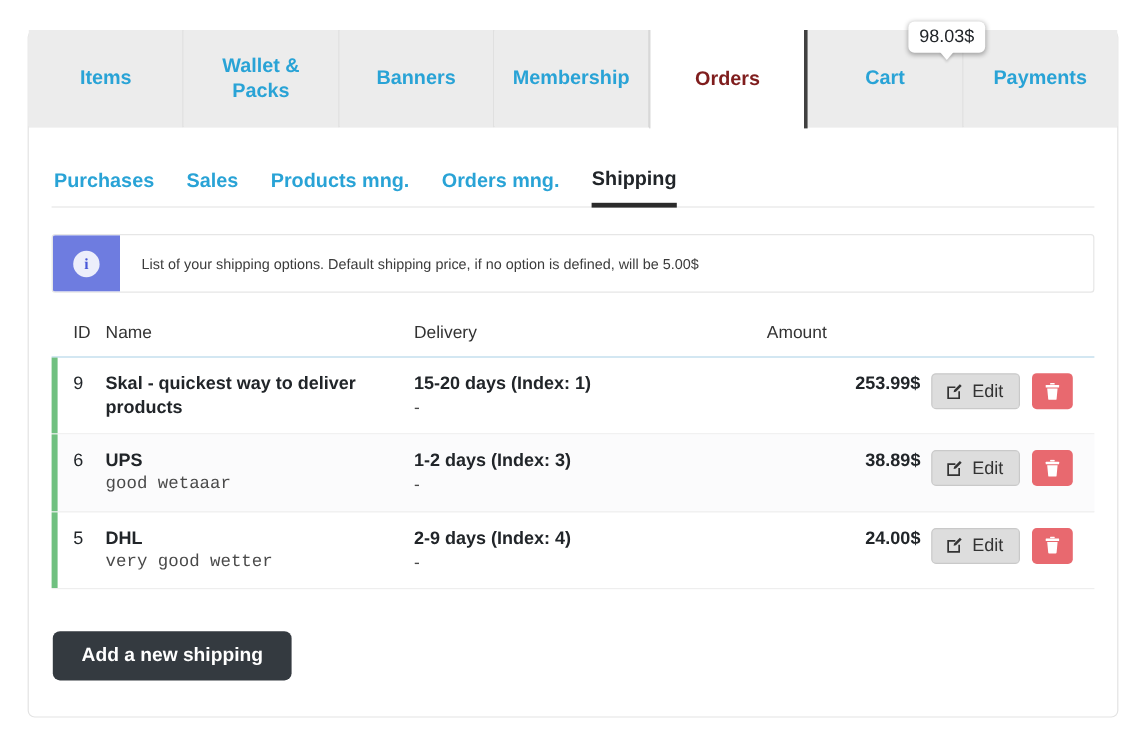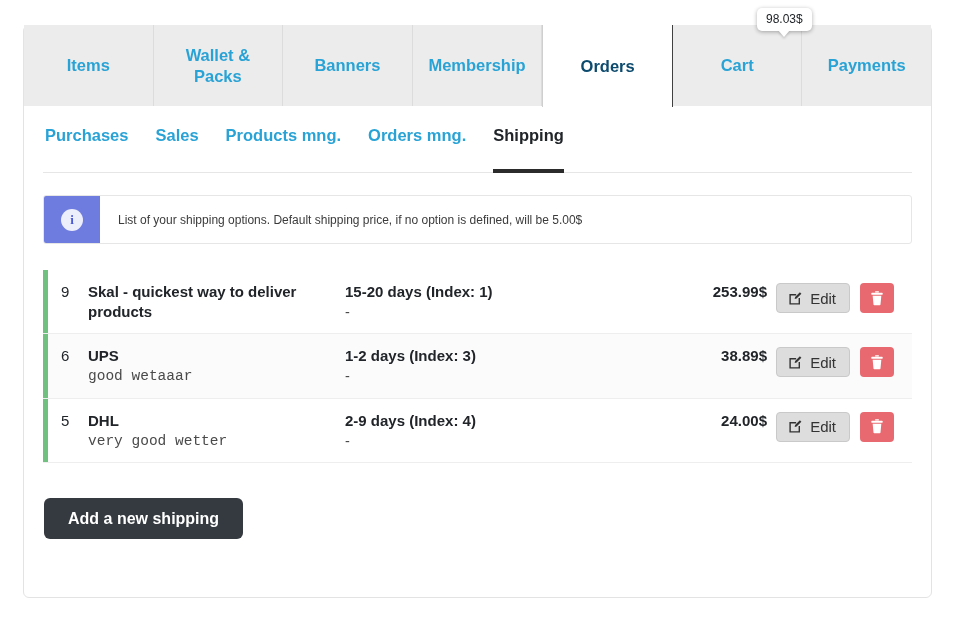--- a/index.html
+++ b/index.html
@@ -56,35 +56,35 @@
     line-height: 1.25;
     padding: 4px 6px;
     cursor: pointer;
     position: relative;
     top: -1px;
     height: 81px;
   }
   .tab:last-child { border-right: none; }
   .tab.active {
     background: #ffffff;
-    color: #0c4a6e;
+    color: #7f1d1d;
     border-left: 1px solid #cfcfcf;
-    border-right: 1px solid #404040;
+    border-right: 3px solid #404040;
     z-index: 3;
     height: 82px;
   }
 
   
   .tooltip {
     position: absolute;
     left: 757px;
-    top: 8px;
-    background: #ffffff;
-    color: #212529;
-    font-size: 12px;
+    top: 18px;
+    background: #ffffff;
+    color: #212529;
+    font-size: 15px;
     padding: 4px 9px 5px;
     border-radius: 5px;
     box-shadow: 0 1px 4px rgba(0,0,0,0.32);
     z-index: 50;
     white-space: nowrap;
   }
   .tooltip::after {
     content: "";
     position: absolute;
     left: 50%;
@@ -98,20 +98,21 @@
   }
 
   
   .card-body {
     padding: 20px 19px 0 19px;
   }
 
   
   .subnav {
     display: flex;
+    align-items: flex-end;
     gap: 27px;
     border-bottom: 1px solid #e6e6e6;
     padding: 0 2px;
     height: 47px;
   }
   .subnav-item {
     color: #29a3d6;
     font-size: 16.5px;
     font-weight: 600;
     padding-bottom: 11px;
@@ -332,20 +333,27 @@
       
       <div class="alert">
         <div class="alert-icon-box">
           <span class="alert-icon">i</span>
         </div>
         <div class="alert-text">List of your shipping options. Default shipping price, if no option is defined, will be 5.00$</div>
       </div>
 
       
       <div class="table">
+        <div class="thead">
+          <div class="col-id">ID</div>
+          <div class="col-name">Name</div>
+          <div class="col-del">Delivery</div>
+          <div class="col-amt">Amount</div>
+          <div class="col-act"></div>
+        </div>
         <div id="tbody">
             <div class="row">
               <div class="cell-id">9</div>
               <div class="cell-name">
                 <div class="name-main">Skal - quickest way to deliver products</div>
               </div>
               <div class="cell-del">
                 <div class="del-main">15-20 days (Index: 1)</div>
                 <div class="del-sub">-</div>
               </div>

